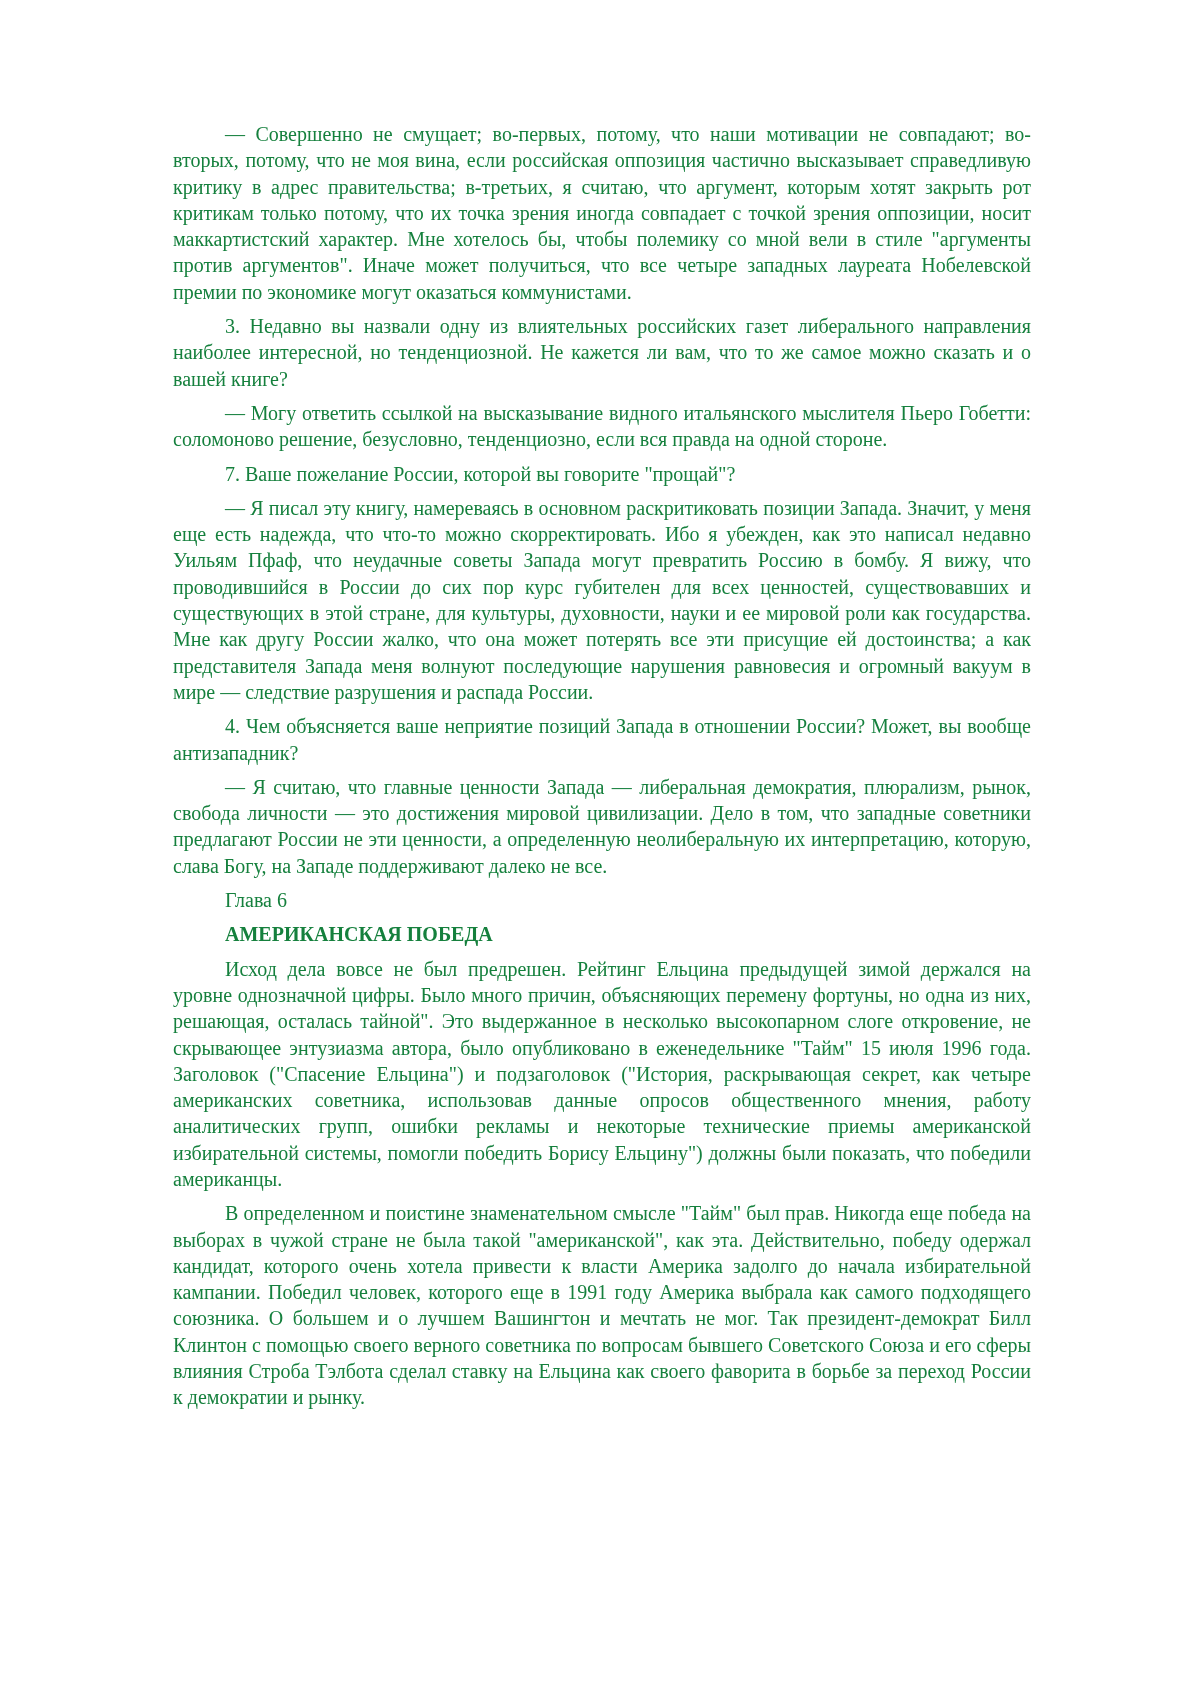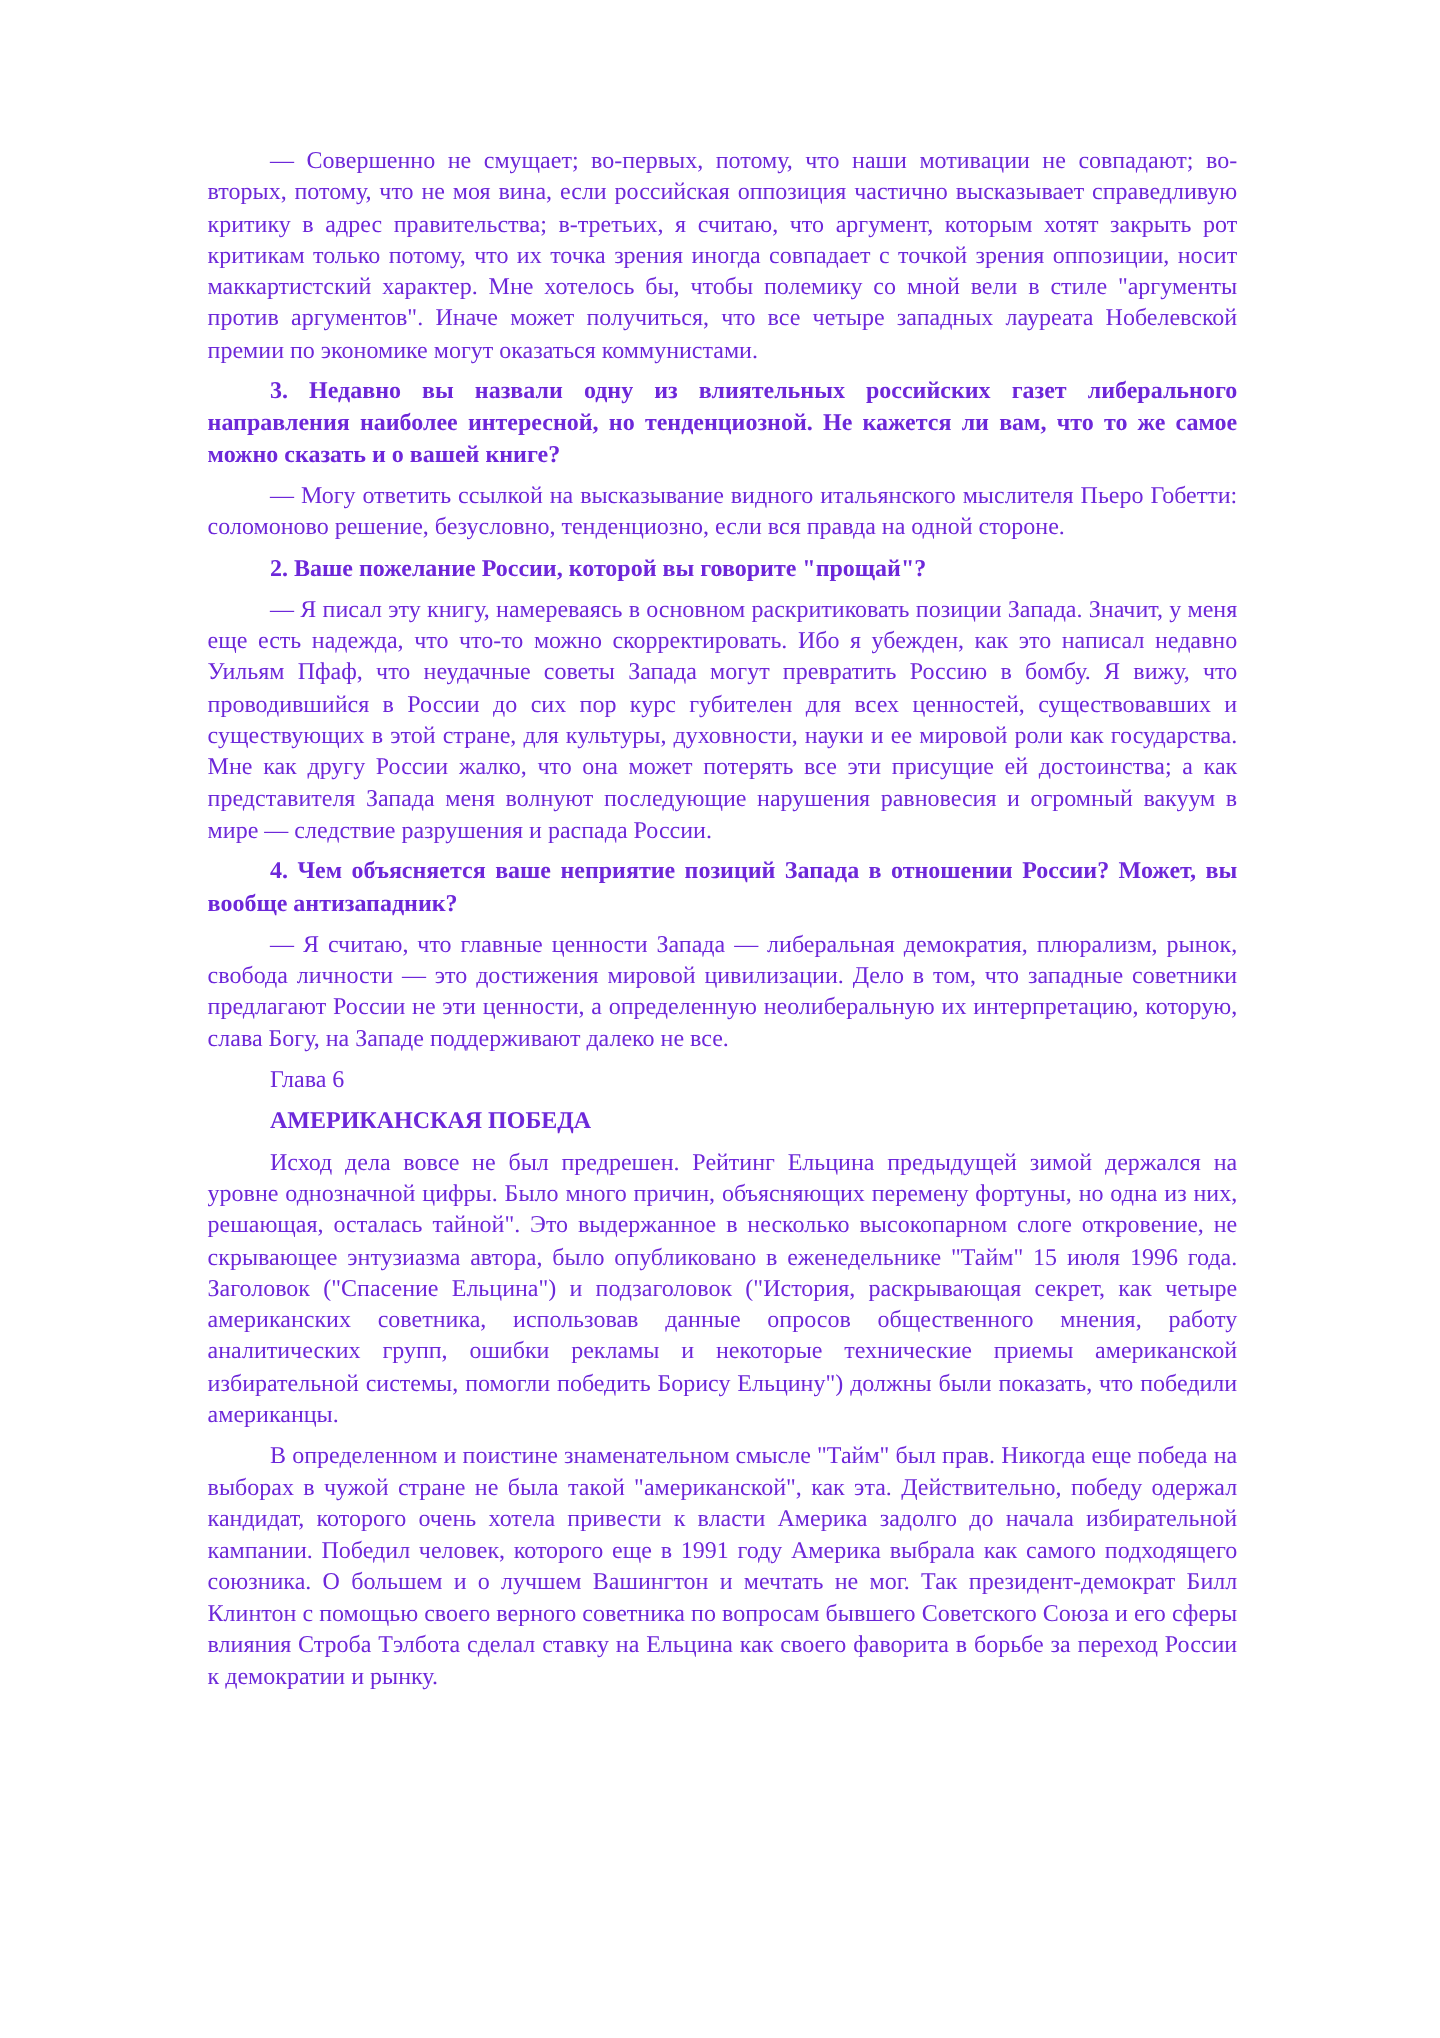--- a/index.html
+++ b/index.html
@@ -5,36 +5,36 @@
   html, body { margin: 0; padding: 0; background: #ffffff; }
   body { width: 1200px; height: 1698px; position: relative; overflow: hidden; }
   .page {
     position: absolute;
     left: 173px;
     top: 121px;
     width: 858px;
     font-family: "Liberation Serif", "DejaVu Serif", serif;
     font-size: 20px;
     line-height: 26.3px;
-    color: #6d28d9;
+    color: #15803d;
   }
   p { margin: 0; text-align: justify; text-indent: 52px; }
   p.para { margin-bottom: 8px; }
-  p.question { font-weight: bold; margin-bottom: 8px; }
+  p.question { font-weight: normal; margin-bottom: 8px; }
   p.chapter-label { margin-bottom: 8px; }
   p.chapter-title { font-weight: bold; margin-bottom: 8px; }
 </style>
 </head>
 <body>
 
 <div class="page">
   <p class="para">— Совершенно не смущает; во-первых, потому, что наши мотивации не совпадают; во-вторых, потому, что не моя вина, если российская оппозиция частично высказывает справедливую критику в адрес правительства; в-третьих, я считаю, что аргумент, которым хотят закрыть рот критикам только потому, что их точка зрения иногда совпадает с точкой зрения оппозиции, носит маккартистский характер. Мне хотелось бы, чтобы полемику со мной вели в стиле "аргументы против аргументов". Иначе может получиться, что все четыре западных лауреата Нобелевской премии по экономике могут оказаться коммунистами.</p>
   <p class="question">3. Недавно вы назвали одну из влиятельных российских газет либерального направления наиболее интересной, но тенденциозной. Не кажется ли вам, что то же самое можно сказать и о вашей книге?</p>
   <p class="para">— Могу ответить ссылкой на высказывание видного итальянского мыслителя Пьеро Гобетти: соломоново решение, безусловно, тенденциозно, если вся правда на одной стороне.</p>
-  <p class="question">2. Ваше пожелание России, которой вы говорите "прощай"?</p>
+  <p class="question">7. Ваше пожелание России, которой вы говорите "прощай"?</p>
   <p class="para">— Я писал эту книгу, намереваясь в основном раскритиковать позиции Запада. Значит, у меня еще есть надежда, что что-то можно скорректировать. Ибо я убежден, как это написал недавно Уильям Пфаф, что неудачные советы Запада могут превратить Россию в бомбу. Я вижу, что проводившийся в России до сих пор курс губителен для всех ценностей, существовавших и существующих в этой стране, для культуры, духовности, науки и ее мировой роли как государства. Мне как другу России жалко, что она может потерять все эти присущие ей достоинства; а как представителя Запада меня волнуют последующие нарушения равновесия и огромный вакуум в мире — следствие разрушения и распада России.</p>
   <p class="question">4. Чем объясняется ваше неприятие позиций Запада в отношении России? Может, вы вообще антизападник?</p>
   <p class="para">— Я считаю, что главные ценности Запада — либеральная демократия, плюрализм, рынок, свобода личности — это достижения мировой цивилизации. Дело в том, что западные советники предлагают России не эти ценности, а определенную неолиберальную их интерпретацию, которую, слава Богу, на Западе поддерживают далеко не все.</p>
   <p class="chapter-label">Глава 6</p>
   <p class="chapter-title">АМЕРИКАНСКАЯ ПОБЕДА</p>
   <p class="para">Исход дела вовсе не был предрешен. Рейтинг Ельцина предыдущей зимой держался на уровне однозначной цифры. Было много причин, объясняющих перемену фортуны, но одна из них, решающая, осталась тайной". Это выдержанное в несколько высокопарном слоге откровение, не скрывающее энтузиазма автора, было опубликовано в еженедельнике "Тайм" 15 июля 1996 года. Заголовок ("Спасение Ельцина") и подзаголовок ("История, раскрывающая секрет, как четыре американских советника, использовав данные опросов общественного мнения, работу аналитических групп, ошибки рекламы и некоторые технические приемы американской избирательной системы, помогли победить Борису Ельцину") должны были показать, что победили американцы.</p>
   <p class="para">В определенном и поистине знаменательном смысле "Тайм" был прав. Никогда еще победа на выборах в чужой стране не была такой "американской", как эта. Действительно, победу одержал кандидат, которого очень хотела привести к власти Америка задолго до начала избирательной кампании. Победил человек, которого еще в 1991 году Америка выбрала как самого подходящего союзника. О большем и о лучшем Вашингтон и мечтать не мог. Так президент-демократ Билл Клинтон с помощью своего верного советника по вопросам бывшего Советского Союза и его сферы влияния Строба Тэлбота сделал ставку на Ельцина как своего фаворита в борьбе за переход России к демократии и рынку.</p>
 </div>
 
 </body></html>

